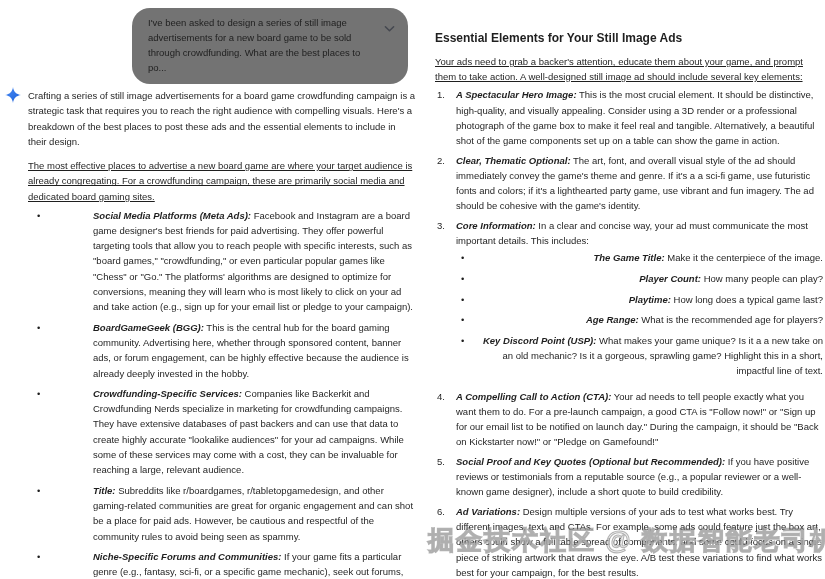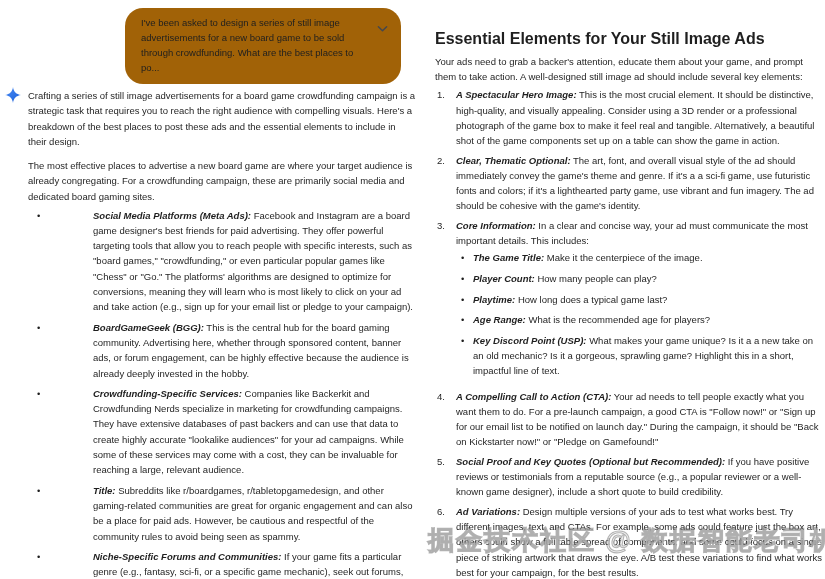--- a/index.html
+++ b/index.html
@@ -3,45 +3,45 @@
 <meta charset="utf-8">
 <style>
   html,body{margin:0;padding:0;}
   body{
     width:825px;height:579px;position:relative;overflow:hidden;
     background:#ffffff;color:#1f1f1f;
     font-family:"Liberation Sans","DejaVu Sans",sans-serif;
     font-size:9.5px;line-height:15.3px;
   }
   .user-bubble{
-    position:absolute;left:125px;top:8px;width:276px;box-sizing:border-box;
-    background:#a16207;border-radius:18px;padding:8px 36px 8px 16px;
+    position:absolute;left:132px;top:8px;width:276px;box-sizing:border-box;
+    background:#737373;border-radius:18px;padding:8px 36px 8px 16px;
     line-height:14.9px;
   }
   .user-bubble .chev{position:absolute;right:13px;top:15px;cursor:pointer;}
   .ai-icon{position:absolute;left:5px;top:87px;width:16px;height:16px;}
   .col{position:absolute;}
   .col-left{left:28px;top:88px;width:388px;}
   .col-right{left:435px;top:31px;width:388px;line-height:15.1px;}
   p{margin:0 0 9px 0;}
-  p.tight{margin-bottom:3.5px;}
-  h3{font-size:16px;line-height:15.3px;margin:4.5px 0 7.5px 0;color:#1f1f1f;}
+  p.tight{margin-bottom:3.5px;text-decoration:underline;}
+  h3{font-size:12px;line-height:15.3px;margin:4.5px 0 7.5px 0;color:#1f1f1f;}
   .col-right h3{margin-top:0;}
   b{font-weight:bold;font-style:italic;}
   .ul{margin-top:0;}
   .li{display:flex;margin-bottom:5px;}
   .li .marker{flex:none;width:20px;padding-left:9px;box-sizing:border-box;}
   .li .body{flex:1;margin-left:45px;}
   .oli{display:flex;margin-bottom:5px;}
   .oli .num{flex:none;width:21px;padding-left:2px;box-sizing:border-box;}
   .oli .body{flex:1;}
   .subul{margin:2px 0 0 3px;}
   .subli{display:flex;margin-bottom:5.5px;}
   .subli .marker{flex:none;width:14px;padding-left:2px;box-sizing:border-box;}
-  .subli .body{flex:1;}
+  .subli .body{flex:1;text-align:right;}
   .watermark{
     position:absolute;left:428px;top:533px;white-space:nowrap;
     font-size:26px;font-weight:bold;letter-spacing:2px;
     color:rgba(160,160,160,0.10);
     -webkit-text-stroke:1.1px rgba(90,90,90,0.45);
     text-shadow:1px 1px 0 rgba(255,255,255,0.75);
     pointer-events:none;
   }
 </style>
 </head>
@@ -82,21 +82,21 @@
     <div class="li">
       <span class="marker">•</span>
       <div class="body"><b>BoardGameGeek (BGG):</b> <span>This is the central hub for the board gaming community. Advertising here, whether through sponsored content, banner ads, or forum engagement, can be highly effective because the audience is already deeply invested in the hobby.</span></div>
     </div>
     <div class="li">
       <span class="marker">•</span>
       <div class="body"><b>Crowdfunding-Specific Services:</b> <span>Companies like Backerkit and Crowdfunding Nerds specialize in marketing for crowdfunding campaigns. They have extensive databases of past backers and can use that data to create highly accurate "lookalike audiences" for your ad campaigns. While some of these services may come with a cost, they can be invaluable for reaching a large, relevant audience.</span></div>
     </div>
     <div class="li">
       <span class="marker">•</span>
-      <div class="body"><b>Title:</b> <span>Subreddits like r/boardgames, r/tabletopgamedesign, and other gaming-related communities are great for organic engagement and can also be a place for paid ads. However, be cautious and respectful of the community rules to avoid being seen as spammy.</span></div>
+      <div class="body"><b>Title:</b> <span>Subreddits like r/boardgames, r/tabletopgamedesign, and other gaming-related communities are great for organic engagement and can shot be a place for paid ads. However, be cautious and respectful of the community rules to avoid being seen as spammy.</span></div>
     </div>
     <div class="li">
       <span class="marker">•</span>
       <div class="body"><b>Niche-Specific Forums and Communities:</b> <span>If your game fits a particular genre (e.g., fantasy, sci-fi, or a specific game mechanic), seek out forums, Facebook groups, and Discord servers dedicated to that niche. Engaging with these communities can build a loyal following.</span></div>
     </div>
   </div>
 </div>
 
 <div class="col col-right">
   <h3>Essential Elements for Your Still Image Ads</h3>

